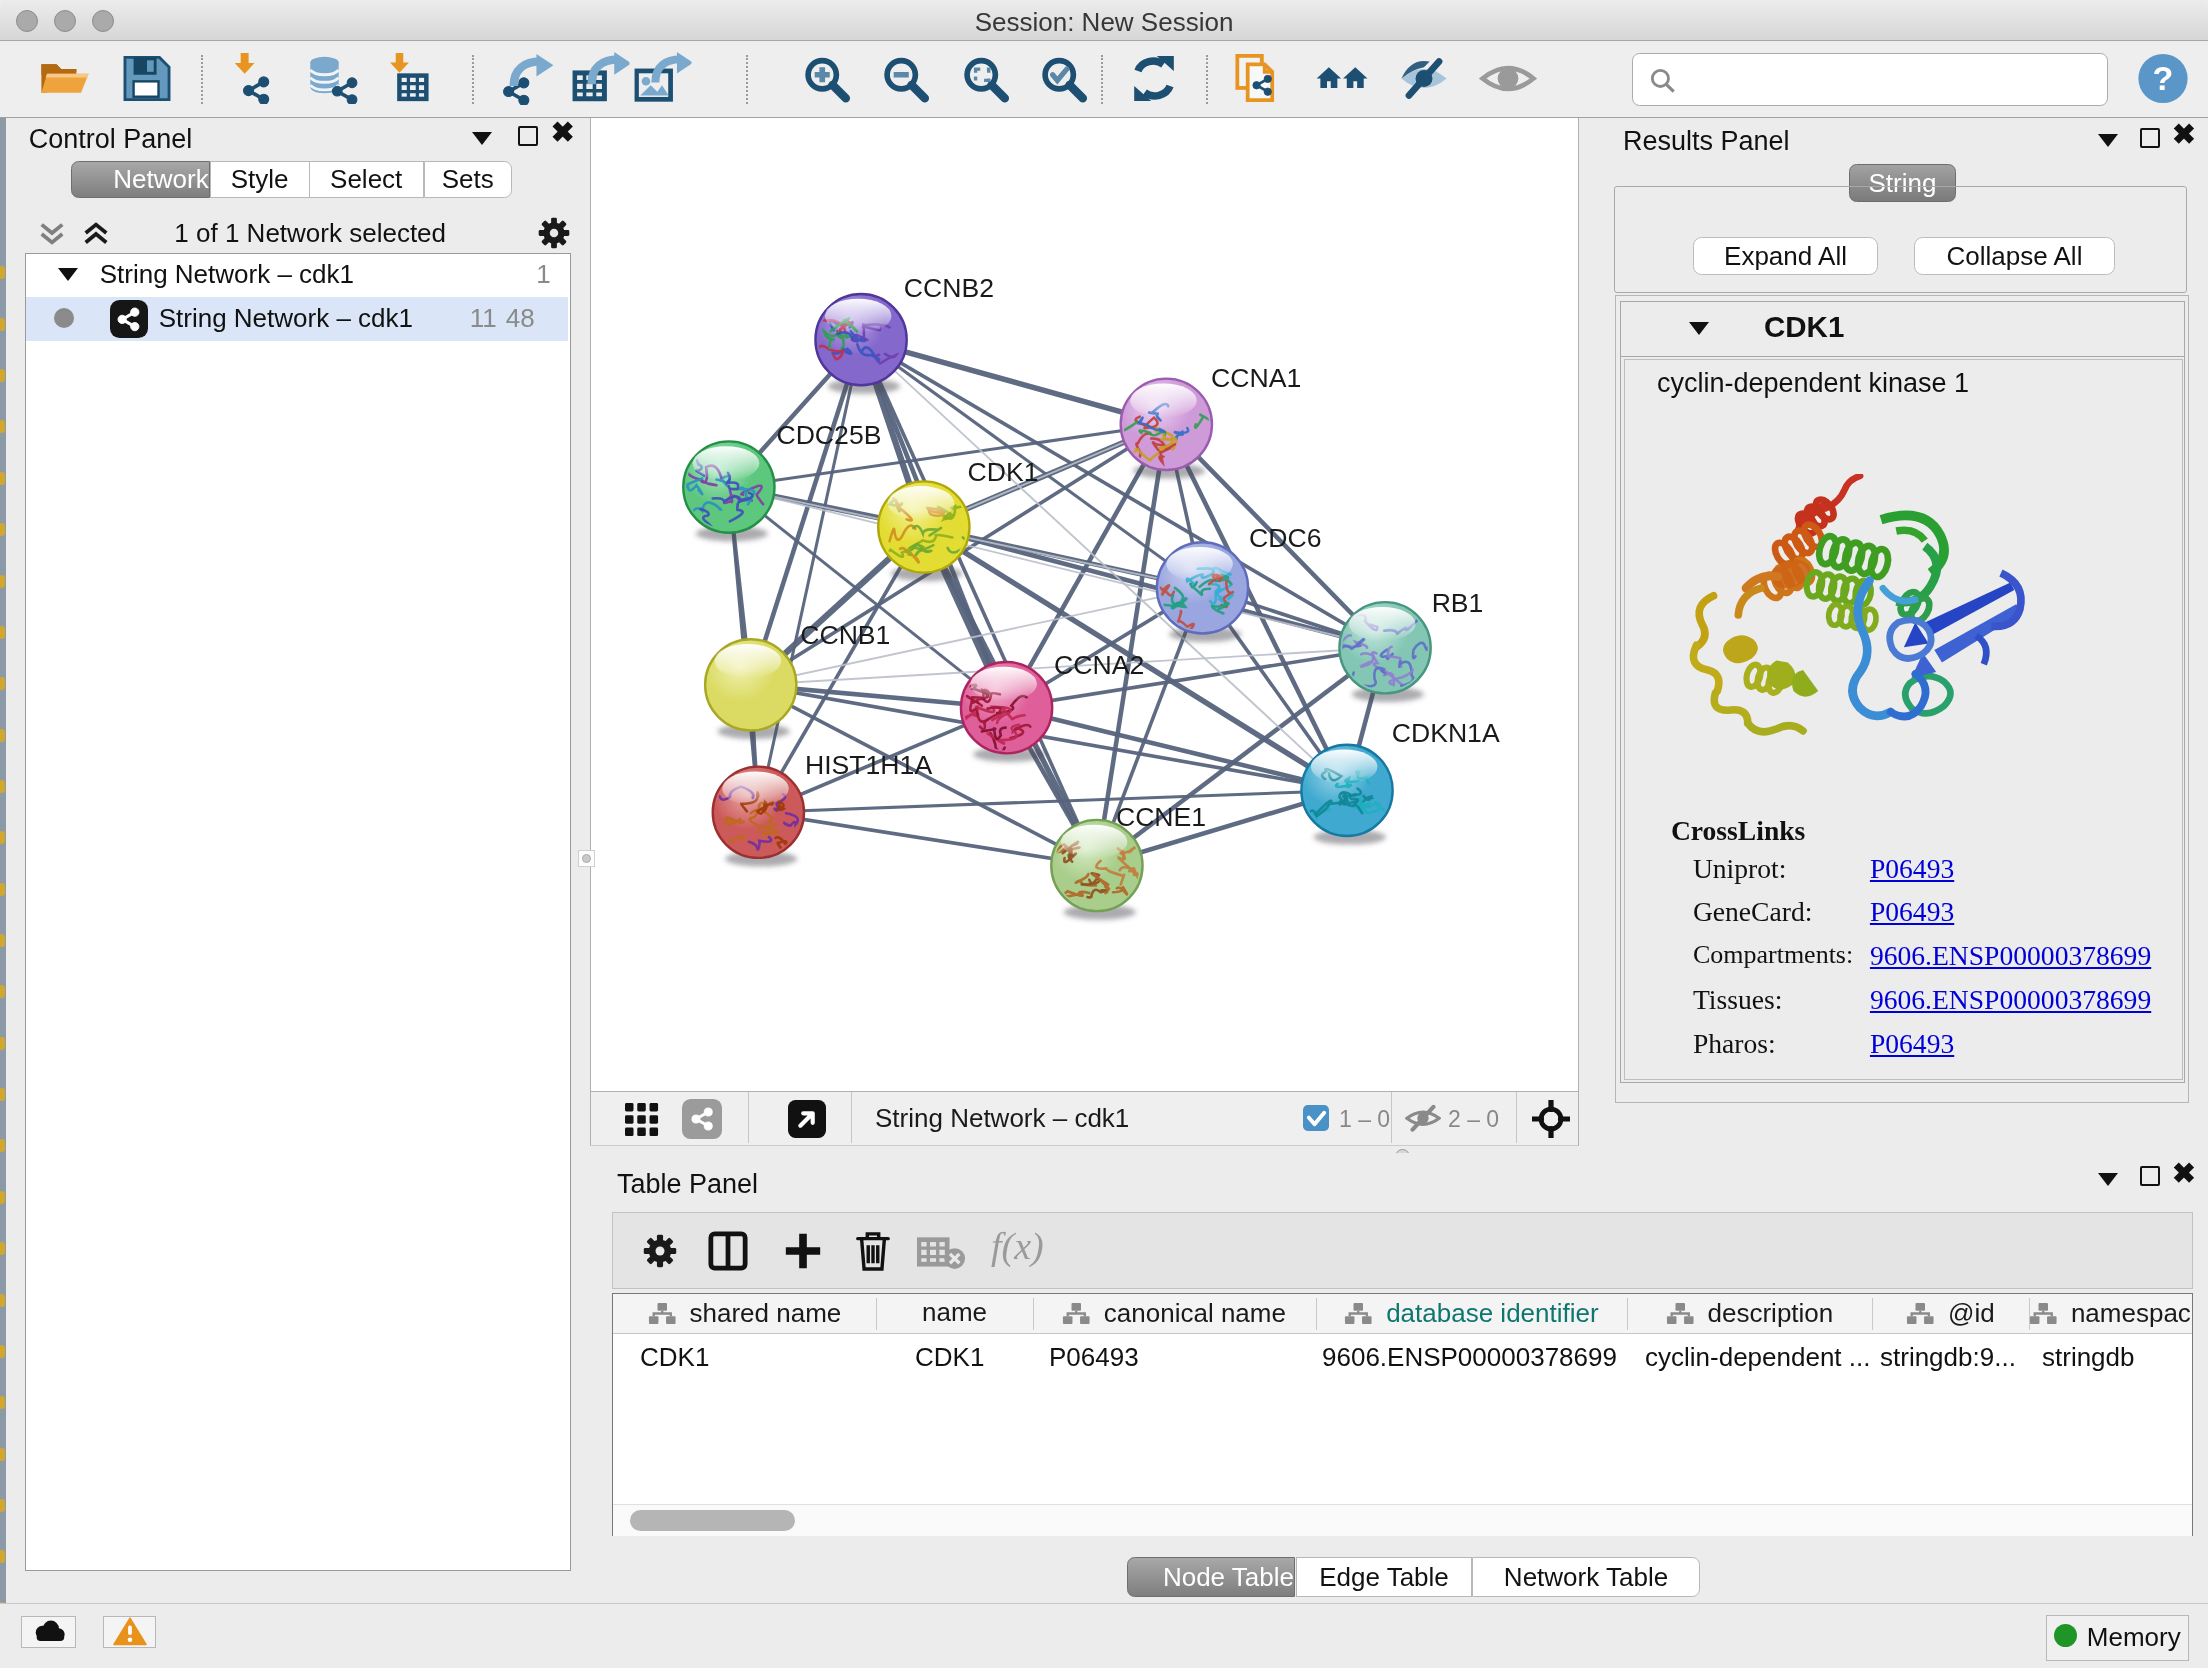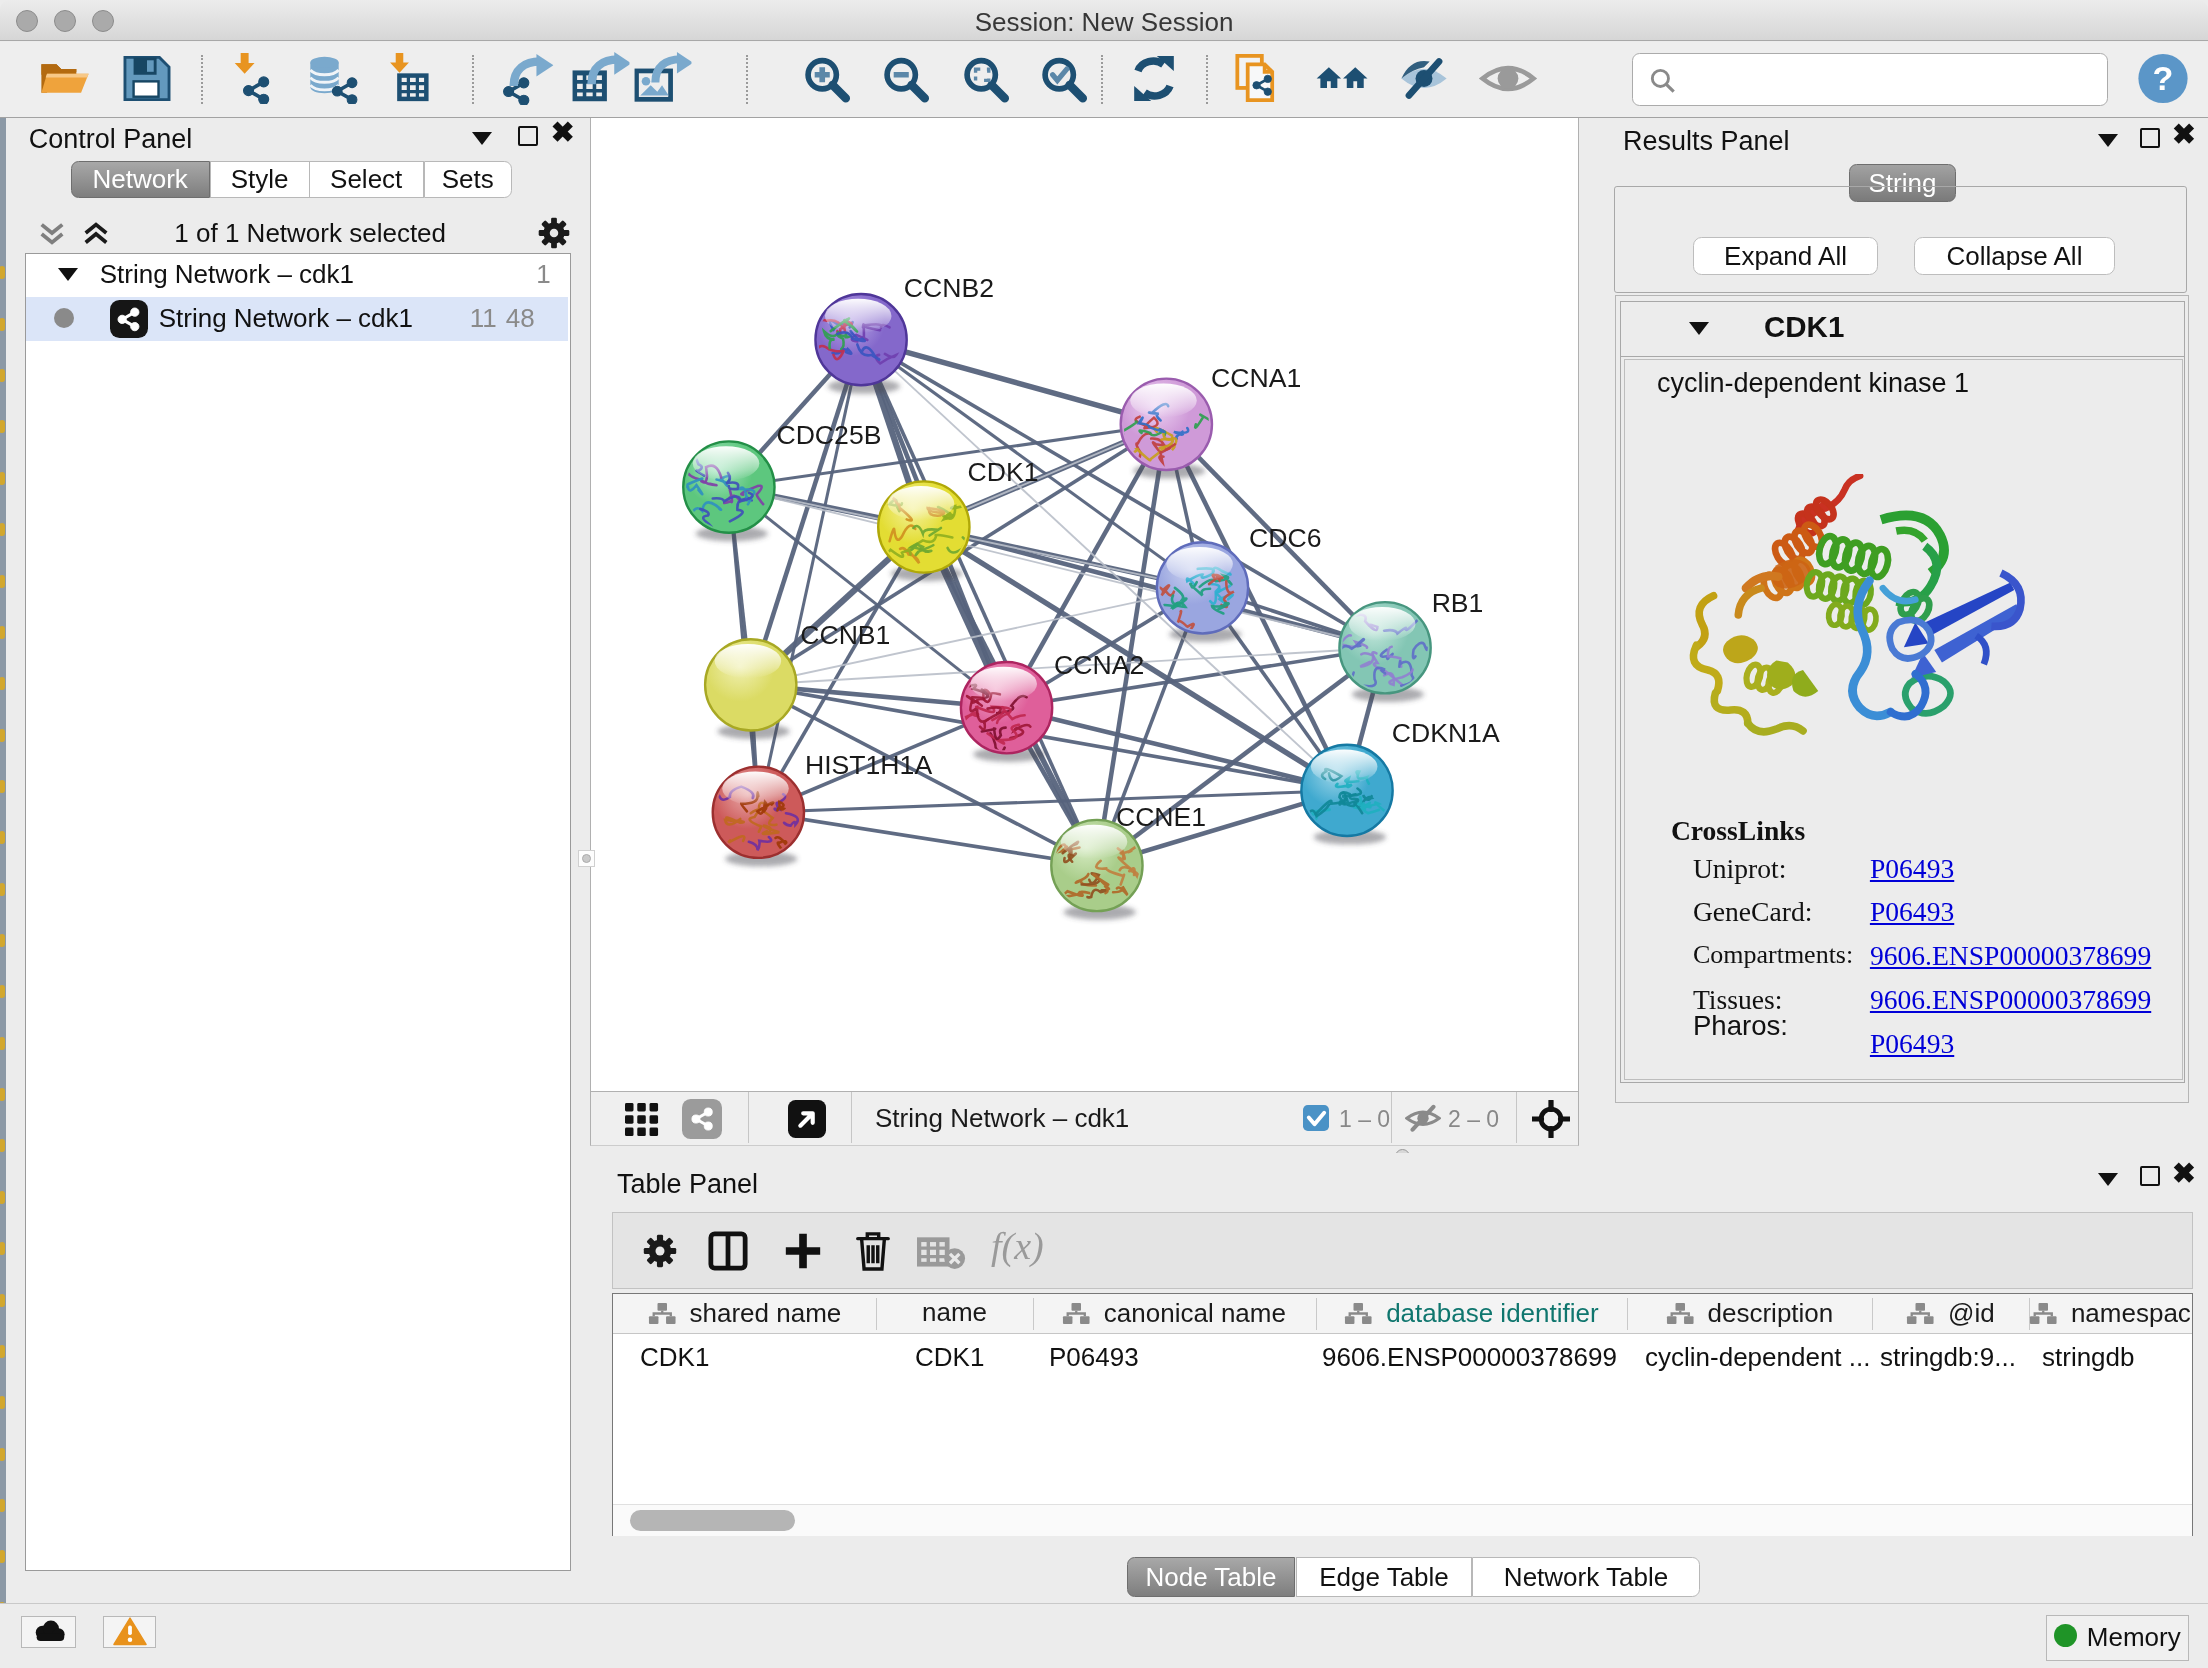--- a/index.html
+++ b/index.html
@@ -12,21 +12,21 @@
 .light { width:22px; height:22px; border-radius:50%; background:#aaaaaa; border:1.4px solid #8c8c8c; top:9.5px; }
 .toolbar { left:0; top:42px; width:2208px; height:76px; background:#eeeeee; border-bottom:1.9px solid #a2a2a2; }
 .tbi { position:absolute; transform:translate(-50%,-50%); }
 .tsep { position:absolute; top:13.3px; height:49px; width:0; border-left:2.9px dotted #9a9a9a; }
 .panelhdr { font-size:27px; color:#111; }
 .tri { width:0; height:0; border-left:10.5px solid transparent; border-right:10.5px solid transparent; border-top:13.3px solid #111; display:inline-block; }
 .wsq { width:20px; height:20px; border:2.9px solid #111; border-radius:1.9px; display:inline-block; }
 .wx { font-size:28.5px; font-weight:bold; color:#111; }
 .tabbtn { position:absolute; height:37px; background:#fff; border:1px solid #b8b8b8; color:#111;
   font-size:26px; text-align:center; line-height:35px; }
-.tabsel { background:linear-gradient(#a8a8a8,#7e7e7e); color:#fff; border-color:#6e6e6e; }
+.tabsel { background:linear-gradient(#a8a8a8,#7e7e7e); color:#fff; border-color:#6e6e6e;text-align:right; }
 .btn { background:#fff; border:1px solid #bdbdbd; border-radius:8.6px; color:#111; text-align:center; }
 </style></head><body>
 <div class="abs titlebar">
     <div class="title">Session: New Session</div>
     <div class="abs light" style="left:16px"></div>
     <div class="abs light" style="left:54px"></div>
     <div class="abs light" style="left:92px"></div>
   </div>
 <div class="abs toolbar">
     <div class="tbi" style="left:65px;top:38px"><svg width="51" height="44" viewBox="0 0 54 46" xmlns="http://www.w3.org/2000/svg" style="">
@@ -799,21 +799,21 @@
         </svg>
         <div class="abs" style="left:46px;top:455px;font-size:27.6px;font-weight:bold;font-family:'Liberation Serif',serif;color:#111">CrossLinks</div>
         <div class="abs" style="left:68px;top:493px;font-size:27.6px;font-family:'Liberation Serif',serif;color:#111">Uniprot:</div>
         <div class="abs" style="left:245px;top:493px;font-size:27.6px;font-family:'Liberation Serif',serif;color:#0000d8;text-decoration:underline">P06493</div>
         <div class="abs" style="left:68px;top:536px;font-size:27.6px;font-family:'Liberation Serif',serif;color:#111">GeneCard:</div>
         <div class="abs" style="left:245px;top:536px;font-size:27.6px;font-family:'Liberation Serif',serif;color:#0000d8;text-decoration:underline">P06493</div>
         <div class="abs" style="left:68px;top:580px;font-size:26px;font-family:'Liberation Serif',serif;color:#111">Compartments:</div>
         <div class="abs" style="left:245px;top:580px;font-size:27.6px;font-family:'Liberation Serif',serif;color:#0000d8;text-decoration:underline">9606.ENSP00000378699</div>
         <div class="abs" style="left:68px;top:624px;font-size:27.6px;font-family:'Liberation Serif',serif;color:#111">Tissues:</div>
         <div class="abs" style="left:245px;top:624px;font-size:27.6px;font-family:'Liberation Serif',serif;color:#0000d8;text-decoration:underline">9606.ENSP00000378699</div>
-        <div class="abs" style="left:68px;top:650px;font-size:27.6px;font-family:Liberation Sans, sans-serif;color:#111">Pharos:</div>
+        <div class="abs" style="left:68px;top:668px;font-size:27.6px;font-family:Liberation Serif, serif;color:#111">Pharos:</div>
         <div class="abs" style="left:245px;top:668px;font-size:27.6px;font-family:'Liberation Serif',serif;color:#0000d8;text-decoration:underline">P06493</div>
       </div>
     </div>
   </div>
 <div class="abs" style="left:590px;top:1153px;width:1619px;height:450px;background:#ececec">
     <div class="abs panelhdr" style="left:27px;top:16px">Table Panel</div>
     <div class="abs" style="left:1508px;top:19px"><div class="tri"></div></div>
     <div class="abs wsq" style="left:1550px;top:13.3px"></div>
     <div class="abs wx" style="left:1582px;top:3.8px">✖</div>
     <div class="abs" style="left:22px;top:59px;width:1581px;height:77px;background:#e4e4e4;border:1px solid #c2c2c2">

